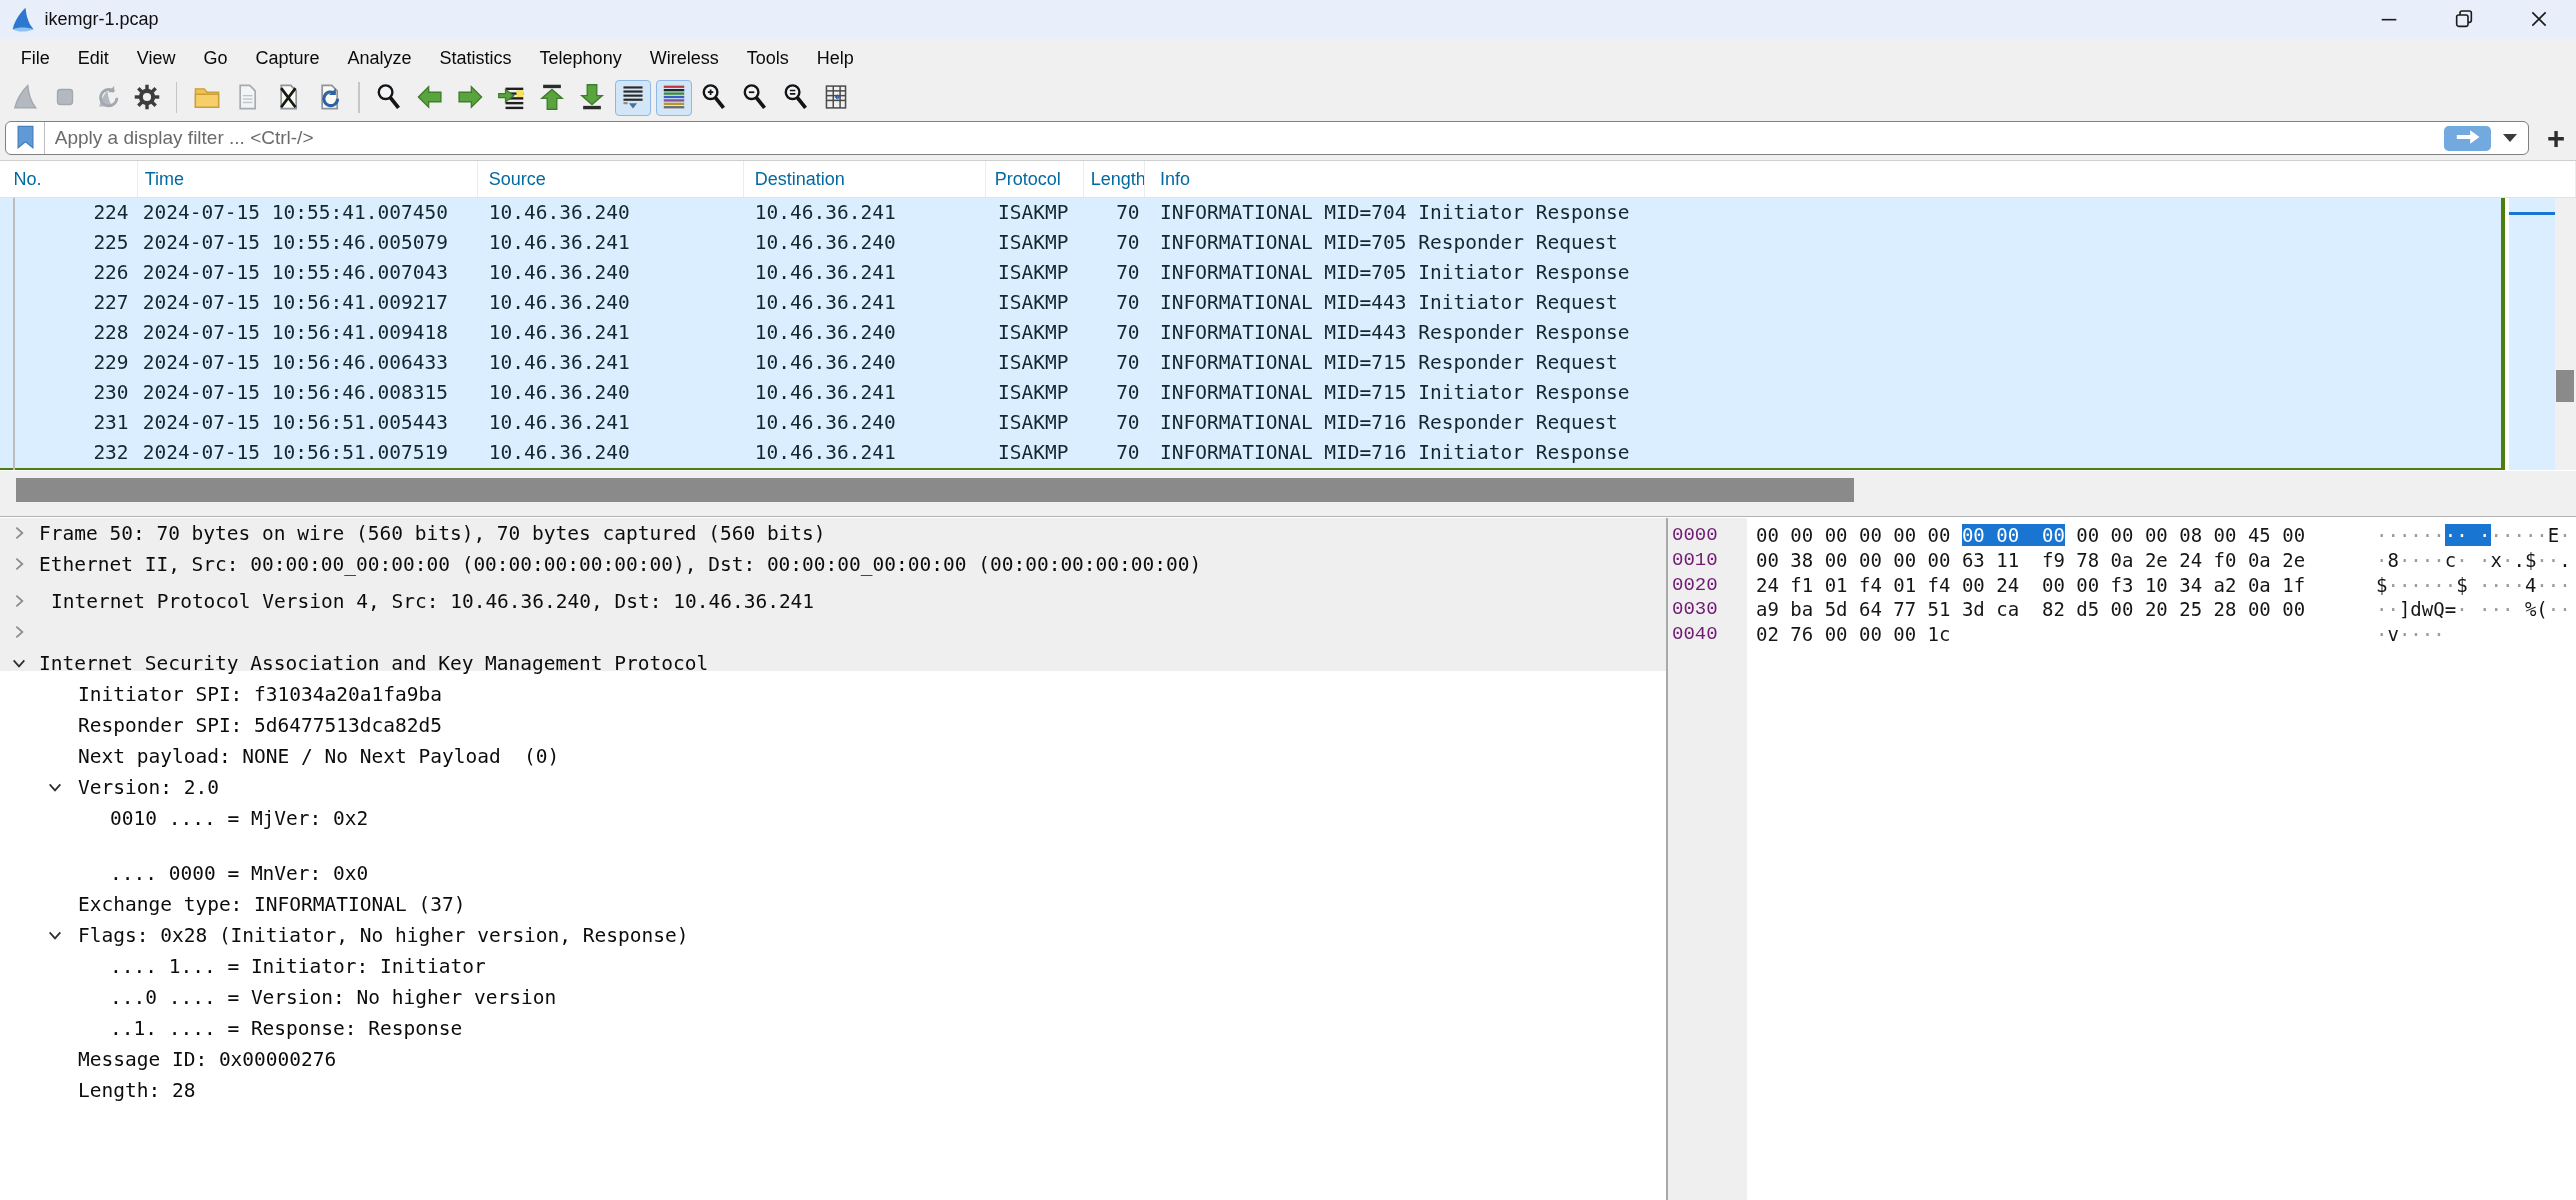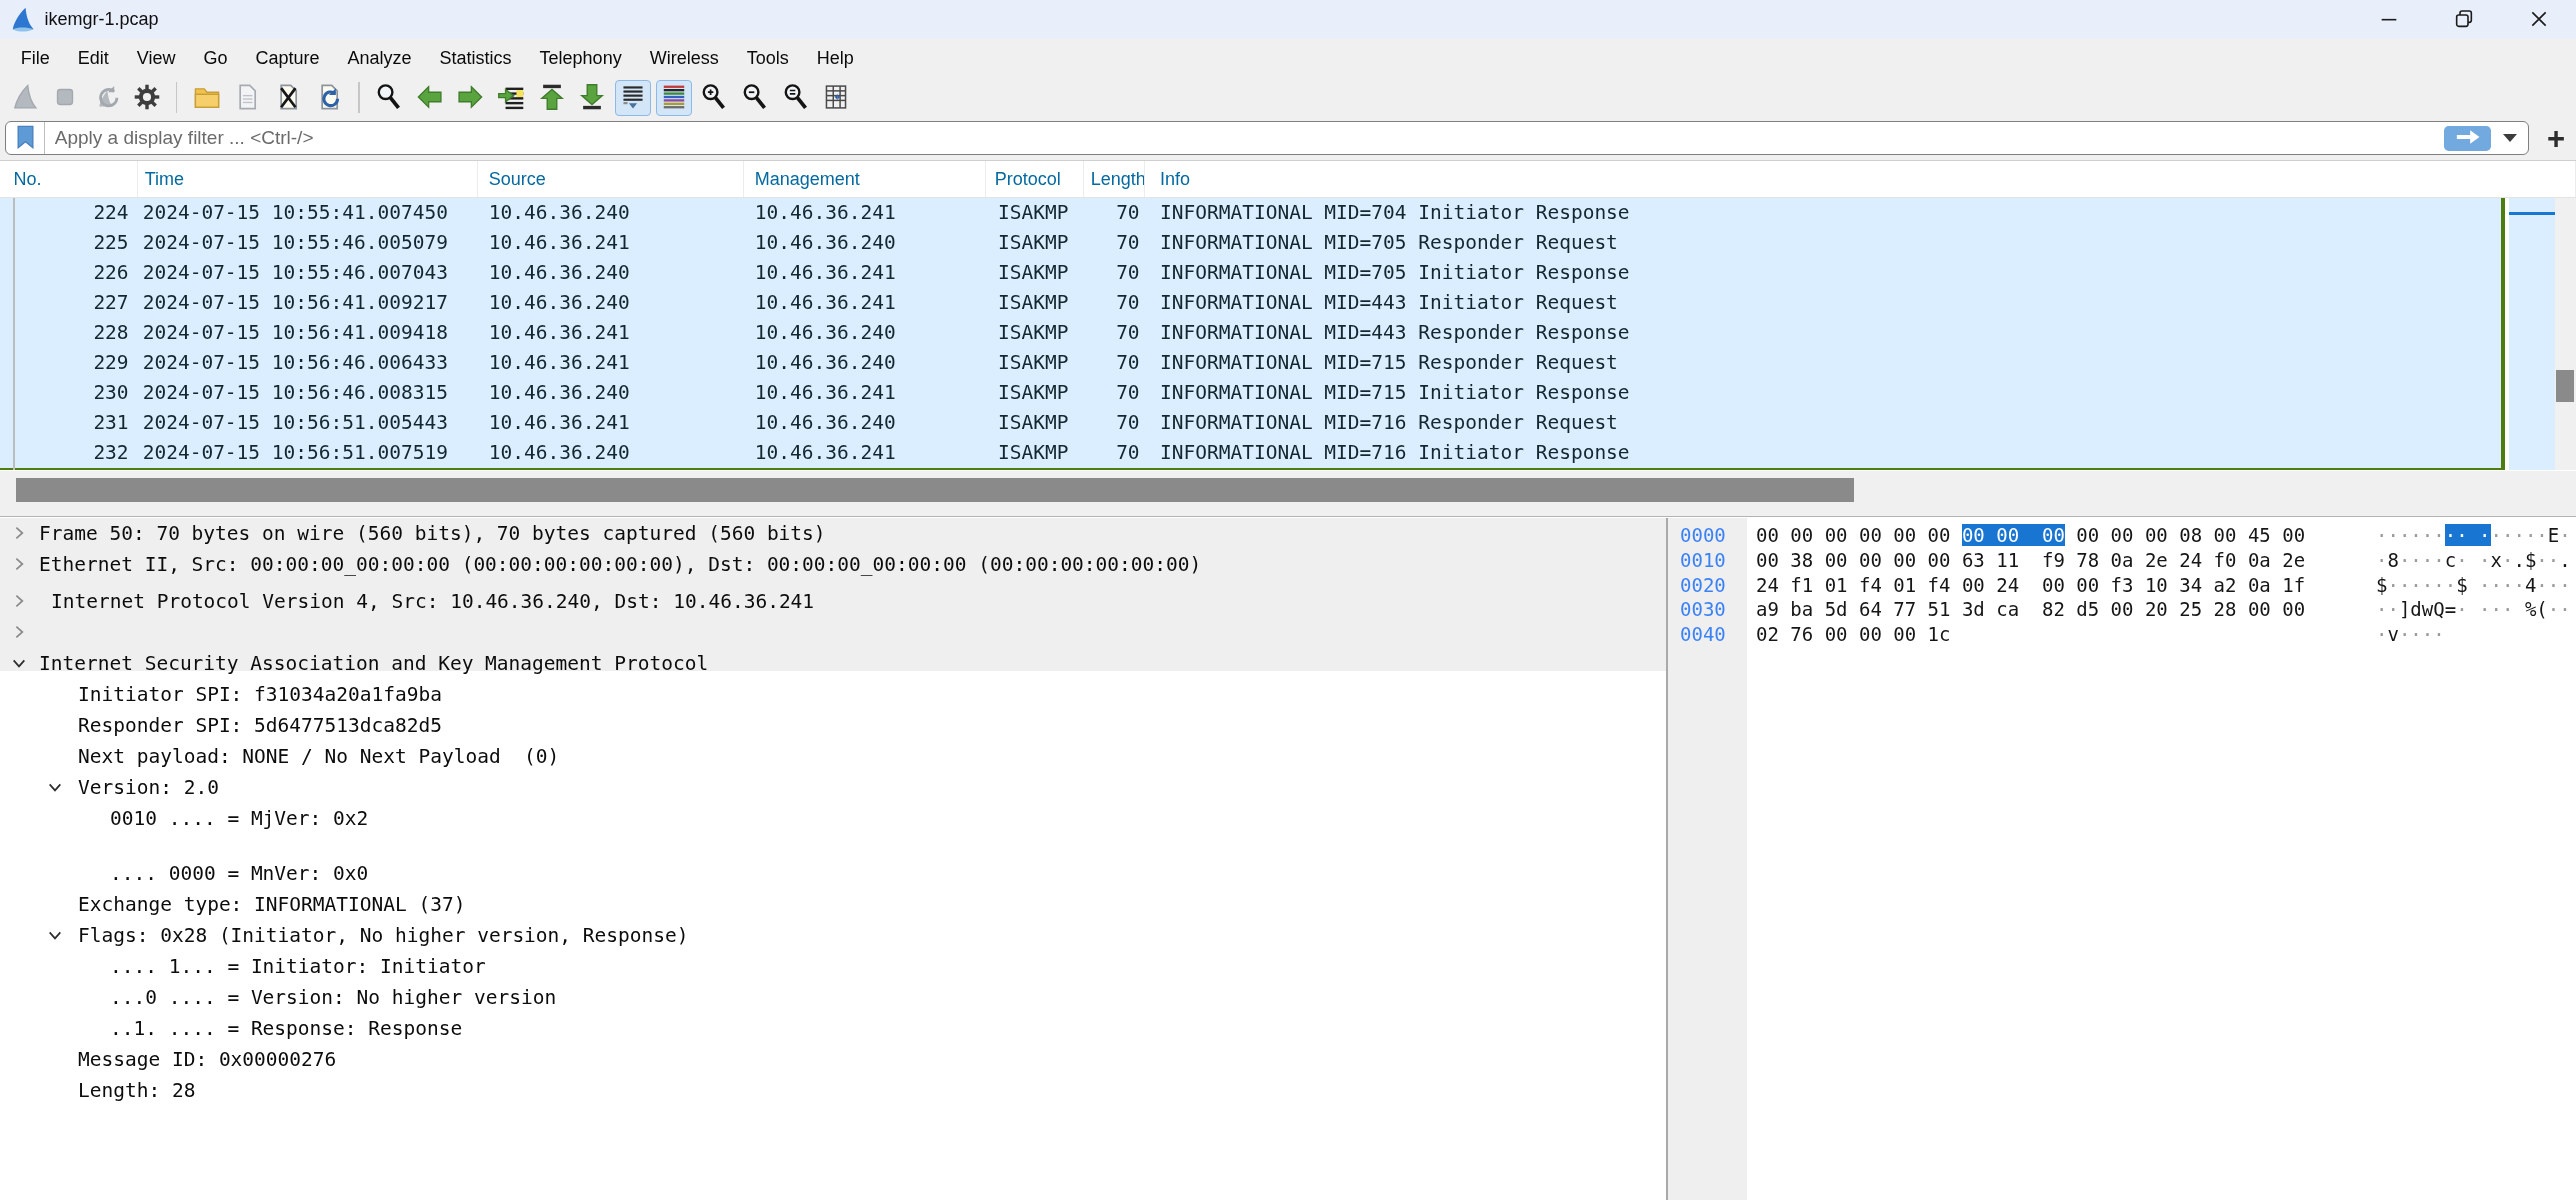--- a/index.html
+++ b/index.html
@@ -62,21 +62,21 @@
     font-family:"DejaVu Sans Mono","Liberation Mono",monospace;font-size:19.5px;color:#0c0c0c;}
   .chev{position:absolute;top:7.4px;width:16px;height:16px;}
   .chev svg{width:16px;height:16px;display:block;}
   .chev.expanded svg{transform:rotate(90deg);}
   #vdivider{left:1666px;top:0;width:2px;height:682px;background:#a9a9a9;}
   #hexpane{left:1668px;top:0;width:908px;height:682px;background:#fff;overflow:hidden;
     font-family:"DejaVu Sans Mono","Liberation Mono",monospace;font-size:19px;color:#161616;}
   #hex-gutter{left:0;top:0;width:79px;height:682px;background:var(--band);}
   #hex-rows{left:0;top:5.4px;width:908px;}
   .hex-row{position:relative;height:24.6px;line-height:24.6px;white-space:pre;}
-  .hex-offset{position:absolute;left:12px;color:#3b82f6;}
+  .hex-offset{position:absolute;left:4px;color:#701a75;font-family:Liberation Mono, monospace;}
   .hex-bytes{position:absolute;left:88px;}
   .hex-ascii{position:absolute;left:708px;}
   .dim{color:#9a9a9a;}
   .sel{background:var(--accent);color:#fff;}
   .sel .dim{color:#fff;}
 </style>
 </head>
 <body>
 
 <div id="titlebar" class="abs">
@@ -306,21 +306,21 @@
       <span class="caret"></span>
     </div>
   </div>
   <div id="plus-btn" class="abs">+</div>
 </div>
 
 <div id="pktheader" class="abs">
     <div class="hcell" style="padding-left: 13.5px;">No.</div>
     <div class="hcell" style="padding-left: 6.7px;">Time</div>
     <div class="hcell" style="padding-left: 10.8px;">Source</div>
-    <div class="hcell" style="padding-left: 10.8px;">Management</div>
+    <div class="hcell" style="padding-left: 10.8px;">Destination</div>
     <div class="hcell" style="padding-left: 8.7px;">Protocol</div>
     <div class="hcell" style="padding-left: 6.7px;">Length</div>
     <div class="hcell" style="padding-left: 15px;">Info</div>
   </div>
 
 <div id="pktlist" class="abs">
   <div id="rows">
       <div class="prow">
         <div class="c-no">224</div>
         <div class="c-time">2024-07-15 10:55:41.007450</div>

